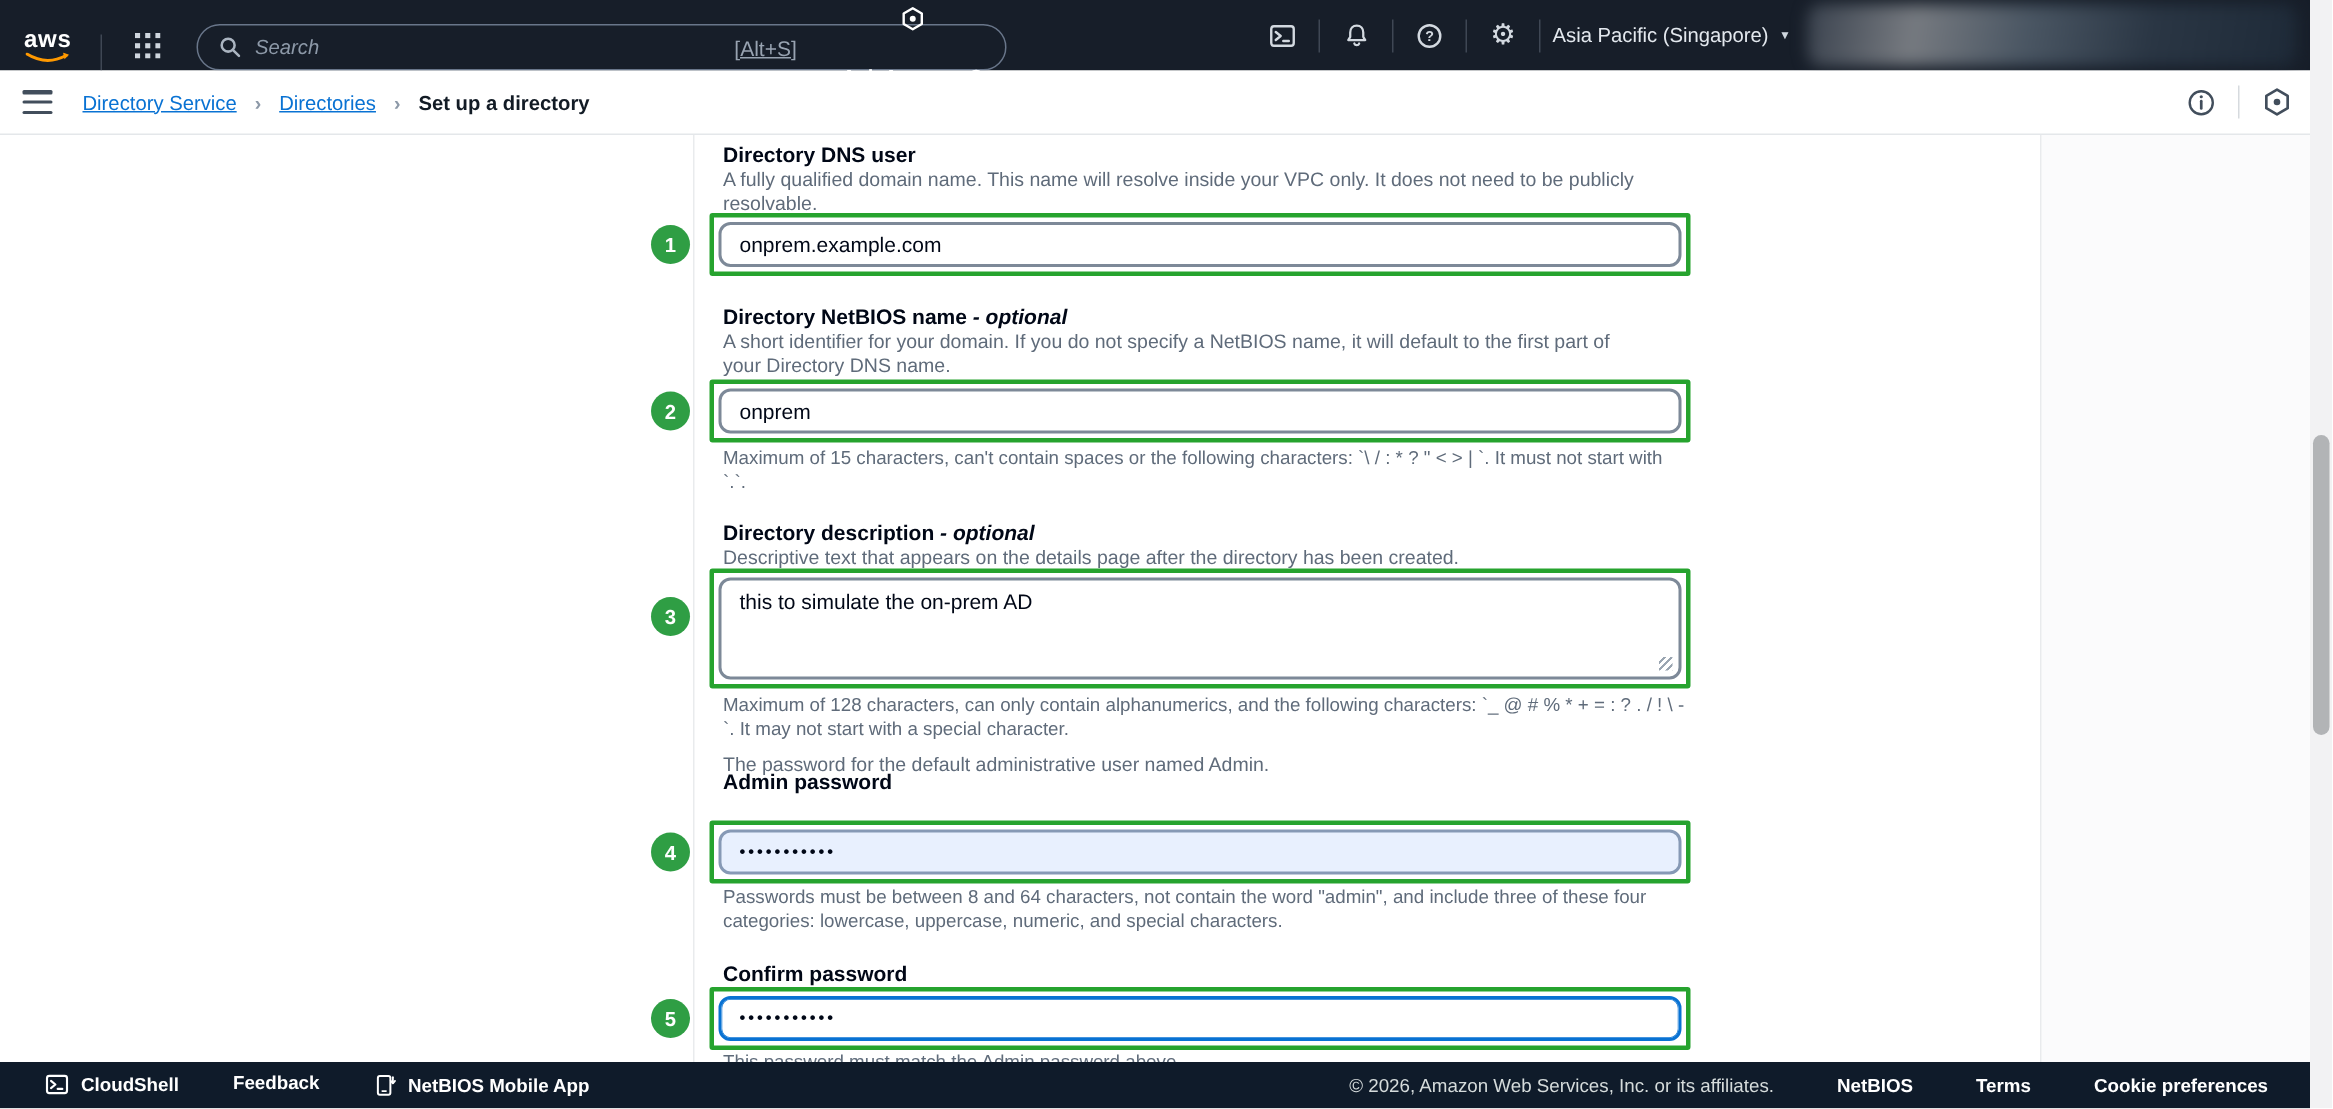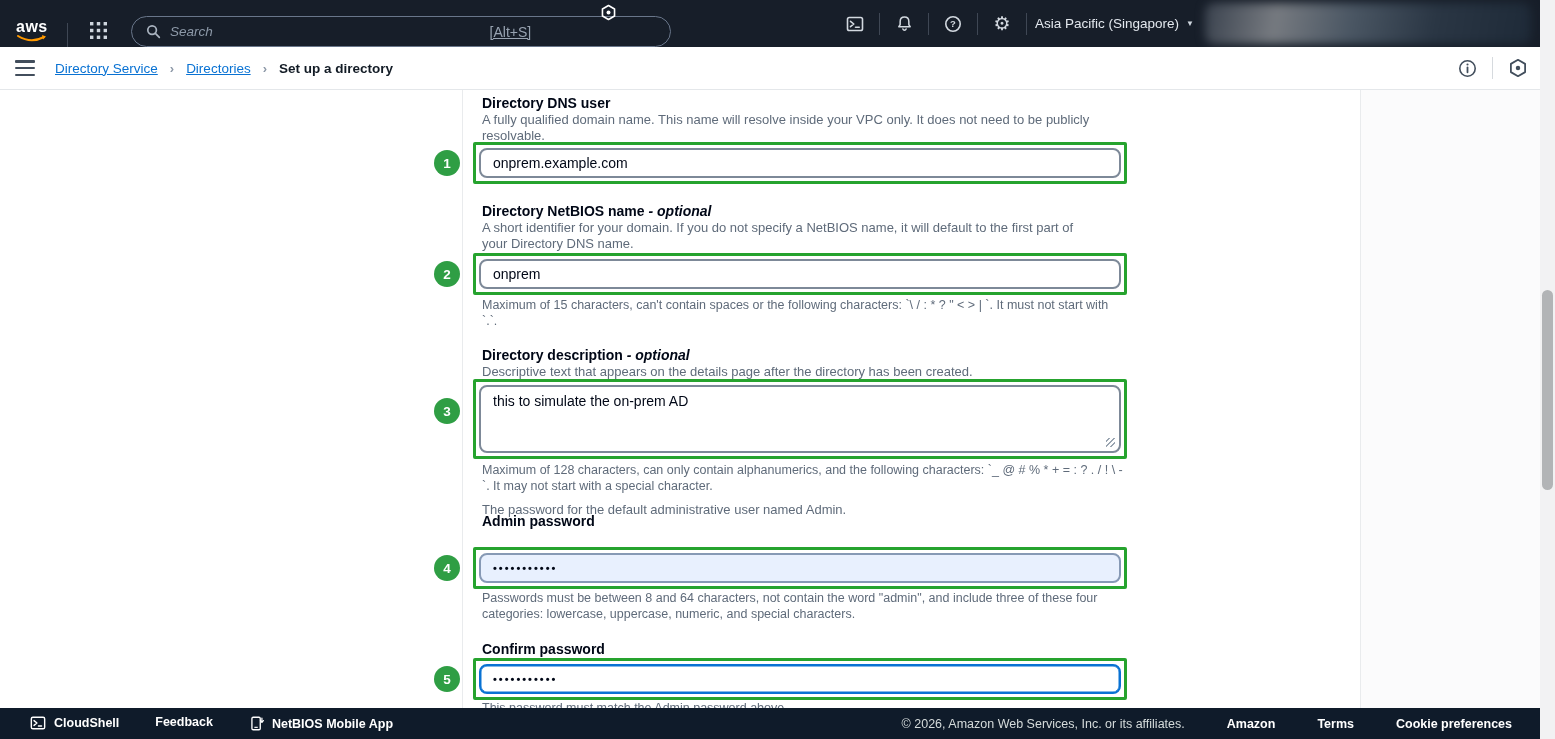--- a/index.html
+++ b/index.html
@@ -265,21 +265,21 @@
           <rect x="3.5" y="2.5" width="10" height="15" rx="1.6" fill="none" stroke="#fff" stroke-width="1.6"></rect>
           <line x1="6.5" y1="14.6" x2="10.5" y2="14.6" stroke="#fff" stroke-width="1.4"></line>
           <line x1="15.5" y1="3.5" x2="15.5" y2="8" stroke="#fff" stroke-width="1.5" stroke-linecap="round"></line>
           <path d="M13.8 6.5 l1.7 2 1.7-2" fill="none" stroke="#fff" stroke-width="1.5" stroke-linecap="round" stroke-linejoin="round"></path>
         </svg>
         <span>NetBIOS Mobile App</span>
       </div>
     </div>
     <div class="f-right">
       <span class="f-copy">© 2026, Amazon Web Services, Inc. or its affiliates.</span>
-      <span class="f-item">Amazon</span>
+      <span class="f-item">NetBIOS</span>
       <span class="f-item">Terms</span>
       <span class="f-item">Cookie preferences</span>
     </div>
   </footer>
 
   <div class="scrollbar-track">
     <div class="scrollbar-thumb"></div>
   </div>
 
 </div>

